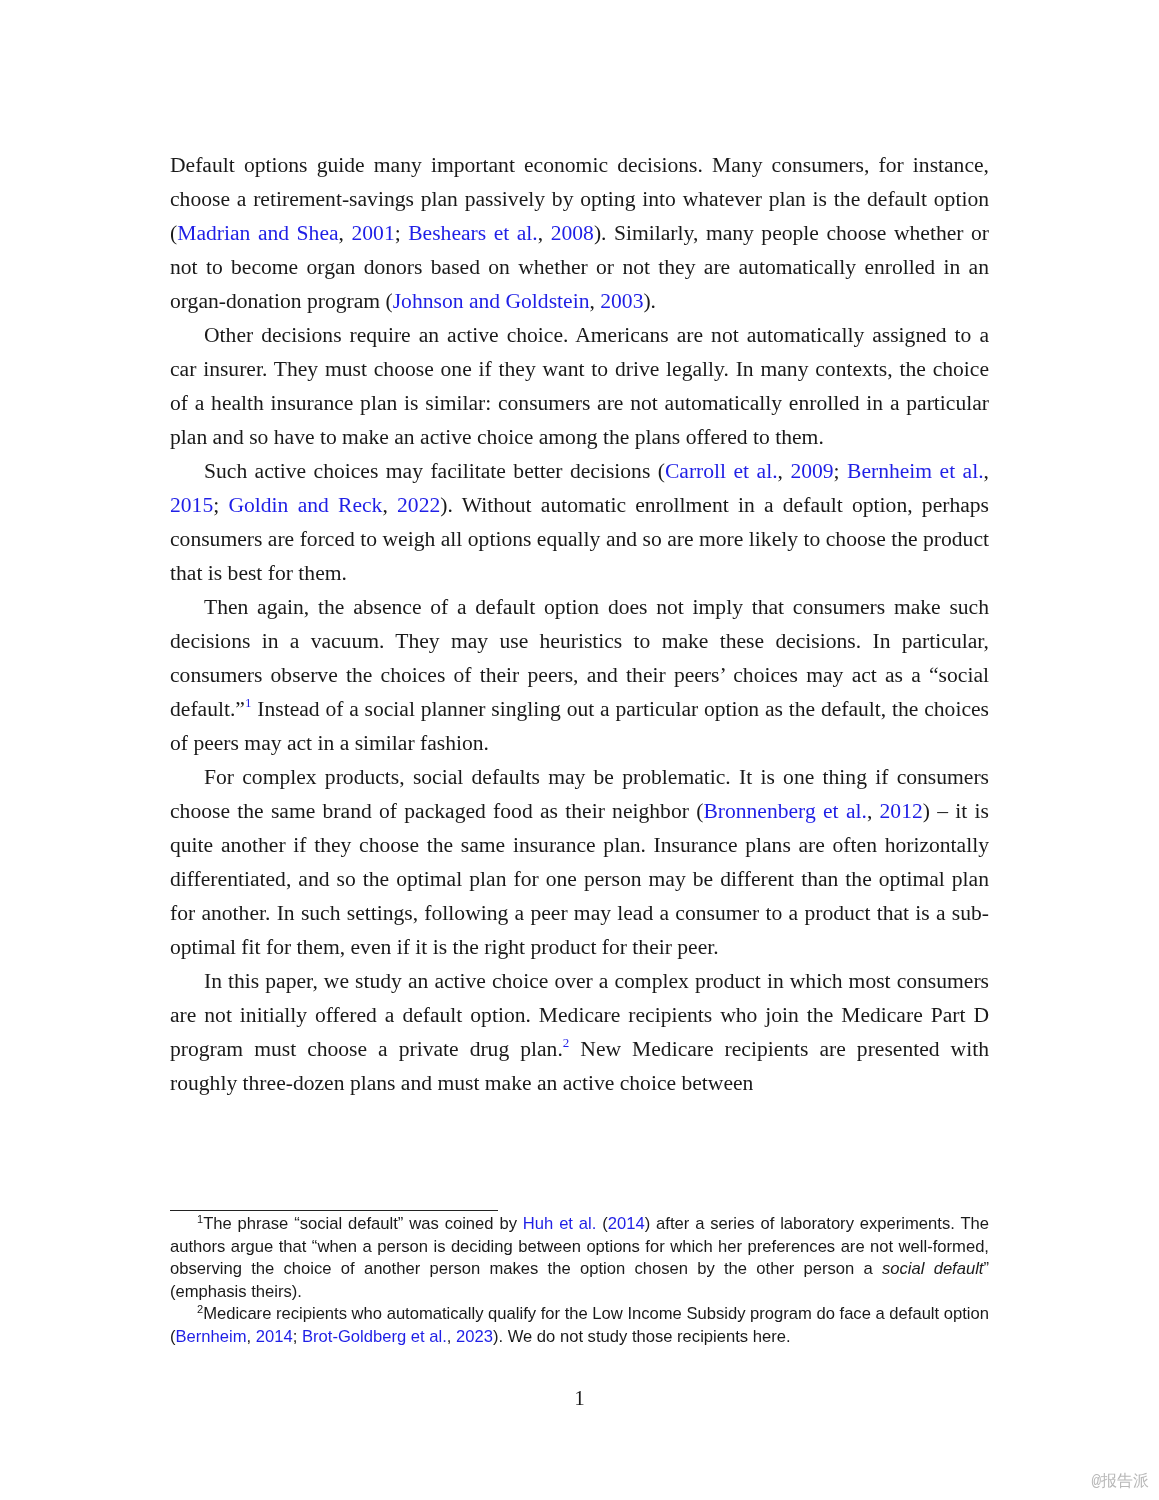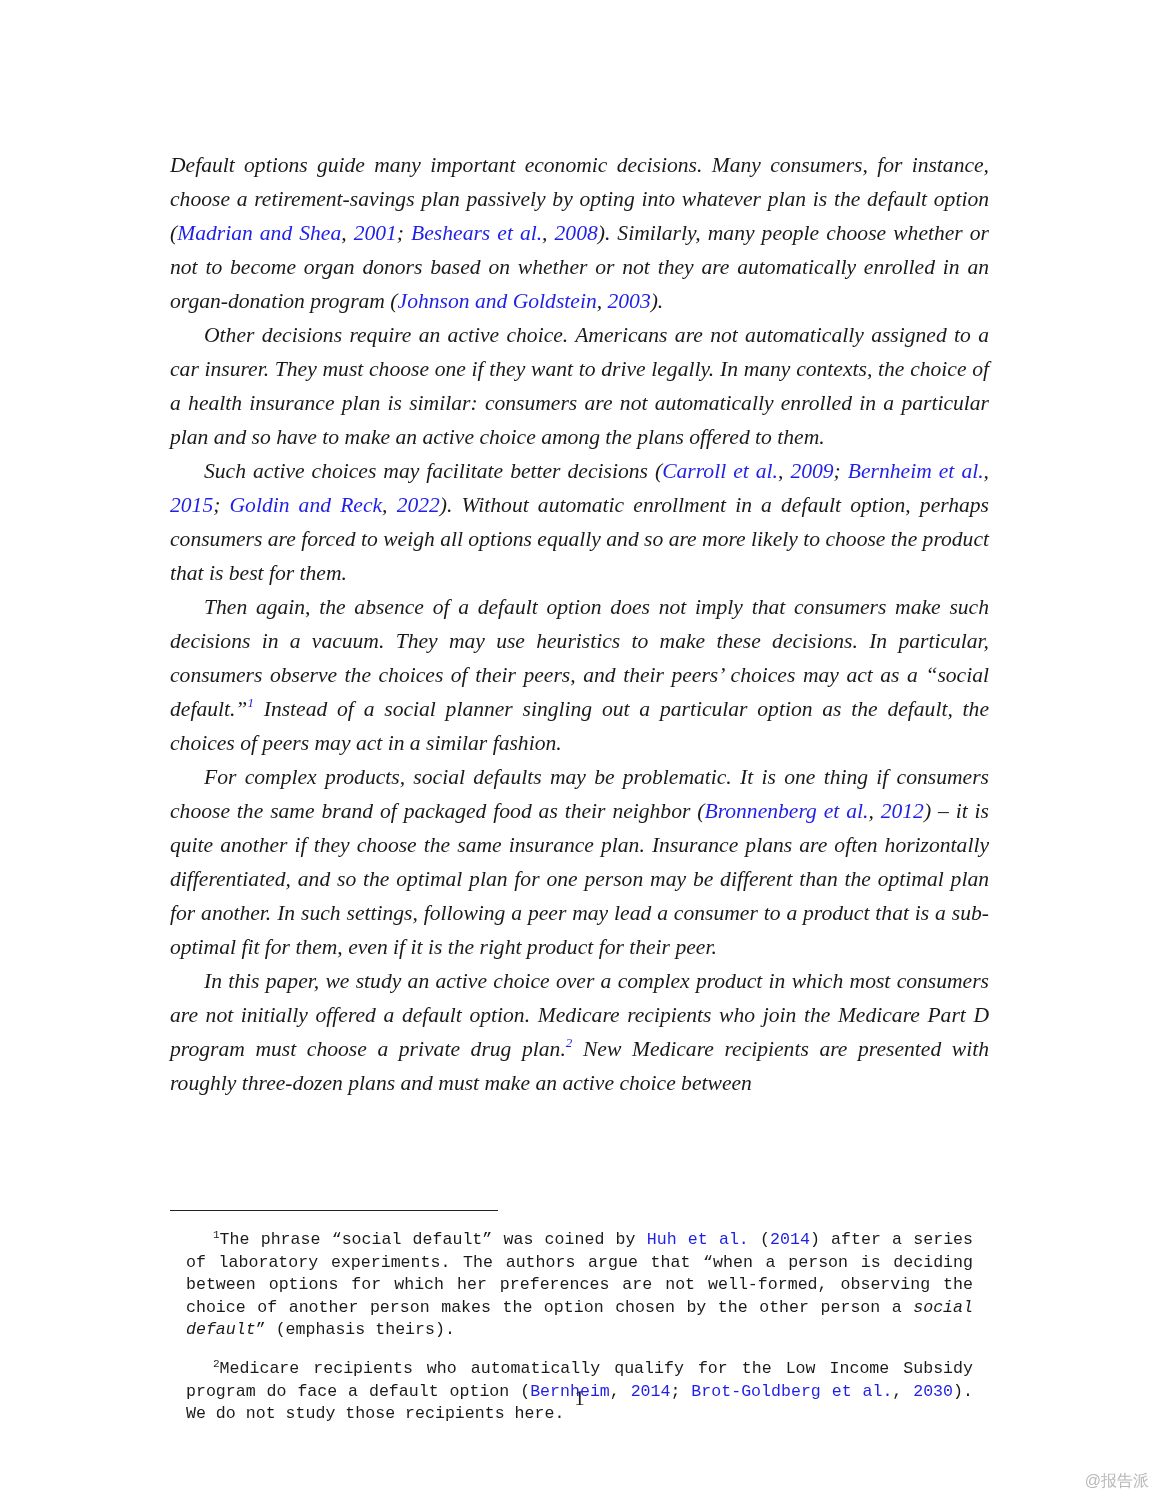--- a/index.html
+++ b/index.html
@@ -1,47 +1,47 @@
 <!DOCTYPE html>
 <html><head>
 <meta charset="utf-8">
 <style>
   html, body { margin: 0; padding: 0; background: #ffffff; }
   body { width: 1159px; height: 1500px; position: relative; overflow: hidden;
          font-family: "DejaVu Serif", "Liberation Serif", serif; color: #1a1a1a; }
   .page { position: absolute; left: 170px; top: 148px; width: 819px; }
   .para { font-family: "Liberation Serif", "DejaVu Serif", serif; font-size: 21.6px; line-height: 34px;
-          text-align: justify; margin: 0; font-style: italic; }
+          text-align: justify; margin: 0; }
   .para.indent { text-indent: 34px; }
   a.cite { color: #1f1fe6; text-decoration: none; }
   sup.fnmark { font-size: 13px; line-height: 0; vertical-align: 9px; }
   sup.fnmark.link { color: #1f1fe6; }
   .fn-rule { position: absolute; left: 170px; top: 1210px; width: 328px; height: 1px; background: #222; }
   .footnotes { position: absolute; left: 170px; top: 1213px; width: 819px; }
-  .fn { font-family: Liberation Mono, monospace; font-size: 16.6px; line-height: 22.6px;
-        text-align: justify; margin: 16px; text-indent: 27px; }
+  .fn { font-family: Liberation Sans, sans-serif; font-size: 16.6px; line-height: 22.6px;
+        text-align: justify; margin: 0; text-indent: 27px; }
   .fn sup { font-size: 11px; vertical-align: 6px; line-height: 0; }
   .fn em { font-style: italic; }
   .page-num { position: absolute; top: 1386px; left: 0; width: 1159px; text-align: center;
               font-family: "Liberation Serif", serif; font-size: 21px; }
-  .watermark { position: absolute; right: 10px; bottom: 8px; font-family: Liberation Sans, sans-serif;
+  .watermark { position: absolute; right: 10px; bottom: 8px; font-family: Liberation Mono, monospace;
                font-size: 16px; color: #b8b8b8; }
 </style>
 </head>
 <body>
 
 <div class="page" id="main-text">
     <p class="para">Default options guide many important economic decisions.  Many consumers, for instance, choose a retirement-savings plan passively by opting into whatever plan is the default option (<a class="cite" href="#">Madrian and Shea</a>, <a class="cite" href="#">2001</a>; <a class="cite" href="#">Beshears et al.</a>, <a class="cite" href="#">2008</a>).  Similarly, many people choose whether or not to become organ donors based on whether or not they are automatically enrolled in an organ-donation program (<a class="cite" href="#">Johnson and Goldstein</a>, <a class="cite" href="#">2003</a>).</p>
     <p class="para indent">Other decisions require an active choice. Americans are not automatically assigned to a car insurer. They must choose one if they want to drive legally. In many contexts, the choice of a health insurance plan is similar:  consumers are not automatically enrolled in a particular plan and so have to make an active choice among the plans offered to them.</p>
     <p class="para indent">Such active choices may facilitate better decisions (<a class="cite" href="#">Carroll et al.</a>, <a class="cite" href="#">2009</a>; <a class="cite" href="#">Bernheim et al.</a>, <a class="cite" href="#">2015</a>; <a class="cite" href="#">Goldin and Reck</a>, <a class="cite" href="#">2022</a>).  Without automatic enrollment in a default option, perhaps consumers are forced to weigh all options equally and so are more likely to choose the product that is best for them.</p>
     <p class="para indent">Then again, the absence of a default option does not imply that consumers make such decisions in a vacuum.  They may use heuristics to make these decisions.  In particular, consumers observe the choices of their peers, and their peers’ choices may act as a “social default.”<sup class="fnmark link">1</sup> Instead of a social planner singling out a particular option as the default, the choices of peers may act in a similar fashion.</p>
     <p class="para indent">For complex products, social defaults may be problematic.  It is one thing if consumers choose the same brand of packaged food as their neighbor (<a class="cite" href="#">Bronnenberg et al.</a>, <a class="cite" href="#">2012</a>) – it is quite another if they choose the same insurance plan. Insurance plans are often horizontally differentiated, and so the optimal plan for one person may be different than the optimal plan for another. In such settings, following a peer may lead a consumer to a product that is a sub-optimal fit for them, even if it is the right product for their peer.</p>
     <p class="para indent">In this paper, we study an active choice over a complex product in which most consumers are not initially offered a default option. Medicare recipients who join the Medicare Part D program must choose a private drug plan.<sup class="fnmark link">2</sup>  New Medicare recipients are presented with roughly three-dozen plans and must make an active choice between</p>
   </div>
 
 <div class="fn-rule"></div>
 <div class="footnotes" id="footnotes">
     <p class="fn"><sup>1</sup>The phrase “social default” was coined by <a class="cite" href="#">Huh et al.</a> (<a class="cite" href="#">2014</a>) after a series of laboratory experiments. The authors argue that “when a person is deciding between options for which her preferences are not well-formed, observing the choice of another person makes the option chosen by the other person a <em>social default</em>” (emphasis theirs).</p>
-    <p class="fn"><sup>2</sup>Medicare recipients who automatically qualify for the Low Income Subsidy program do face a default option (<a class="cite" href="#">Bernheim</a>, <a class="cite" href="#">2014</a>; <a class="cite" href="#">Brot-Goldberg et al.</a>, <a class="cite" href="#">2030</a>). We do not study those recipients here.</p>
+    <p class="fn"><sup>2</sup>Medicare recipients who automatically qualify for the Low Income Subsidy program do face a default option (<a class="cite" href="#">Bernheim</a>, <a class="cite" href="#">2014</a>; <a class="cite" href="#">Brot-Goldberg et al.</a>, <a class="cite" href="#">2023</a>). We do not study those recipients here.</p>
   </div>
 
 <div class="page-num">1</div>
 <div class="watermark">@报告派</div>
 
 </body></html>

